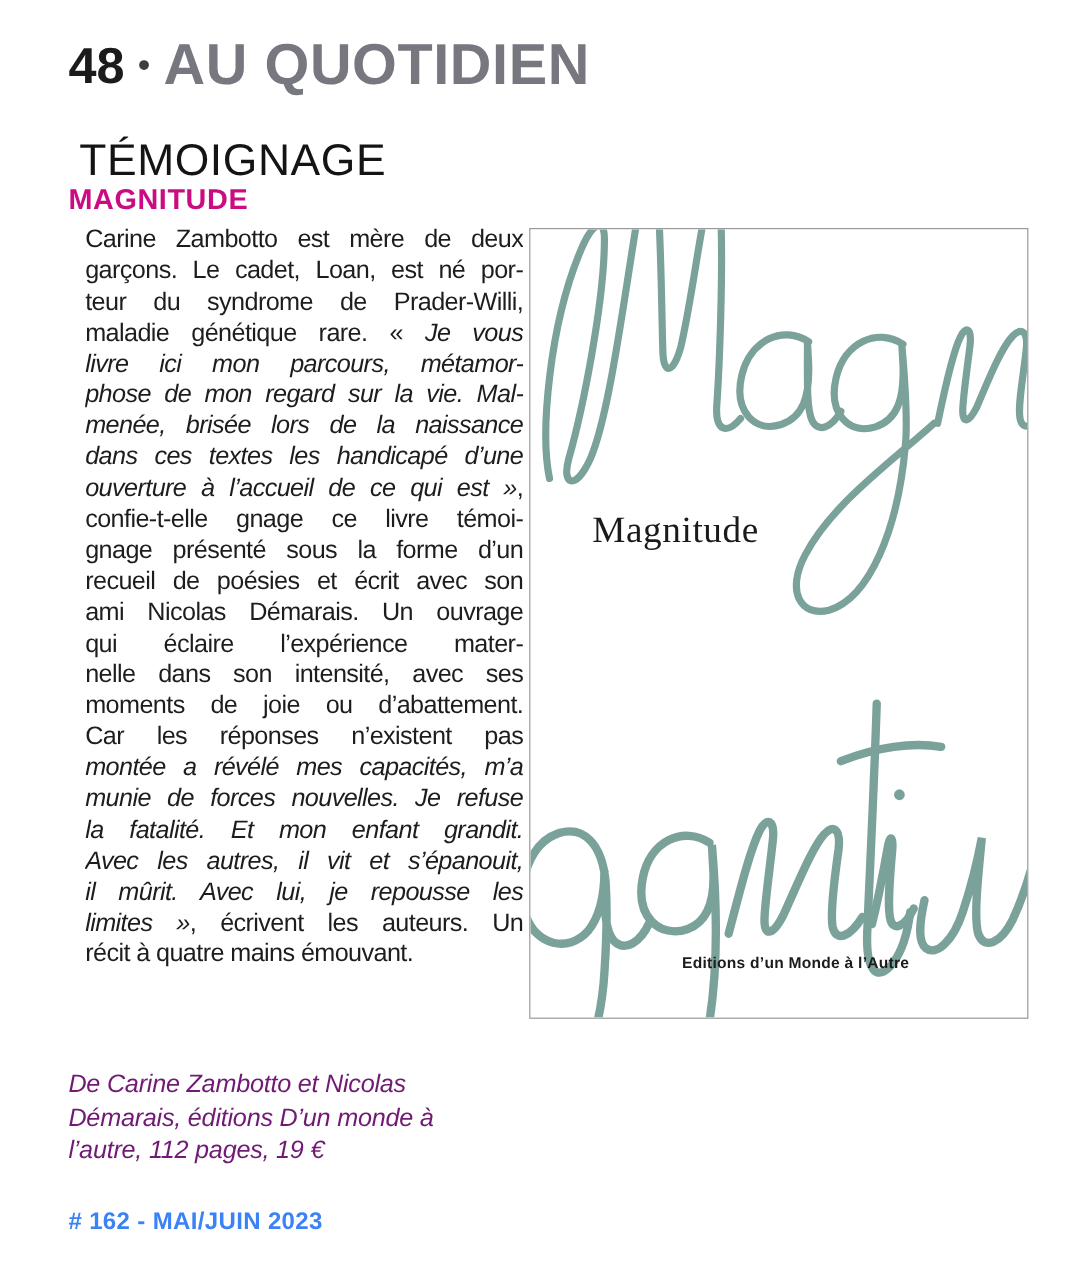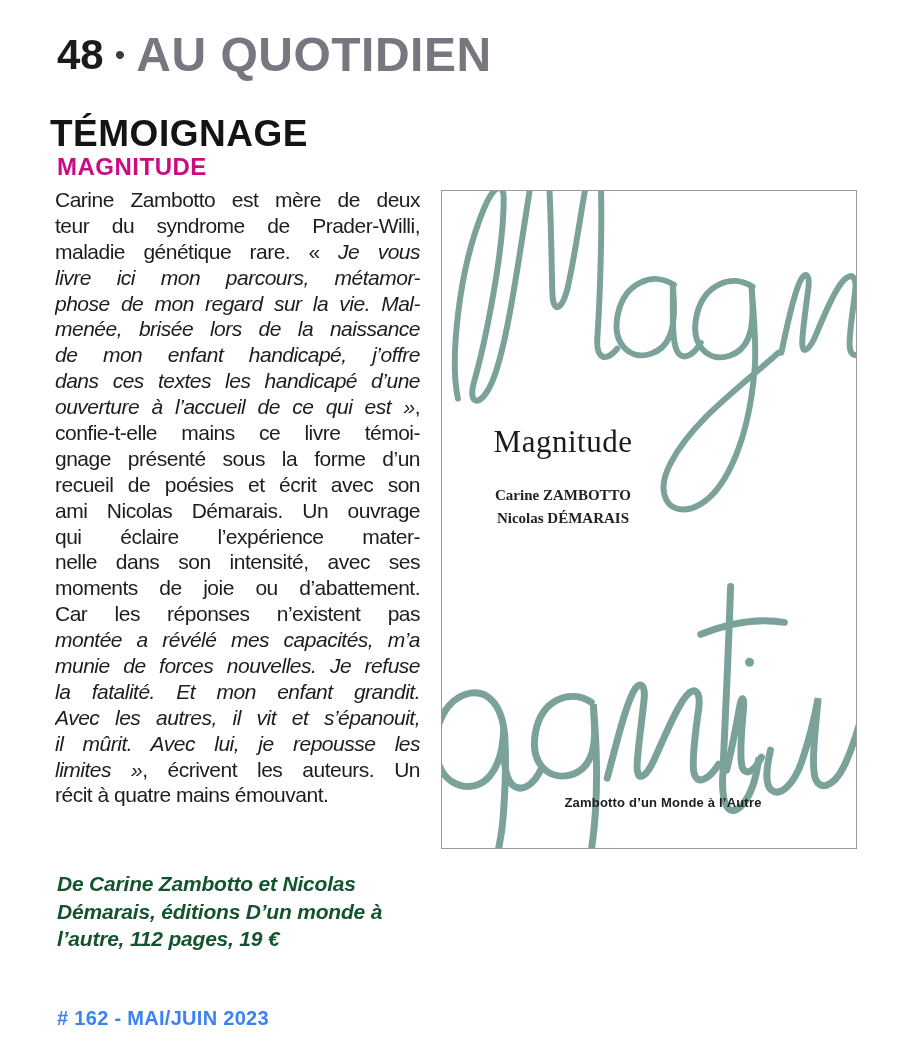--- a/index.html
+++ b/index.html
@@ -6,33 +6,33 @@
   .page{
     position:relative;width:905px;height:1063px;background:#ffffff;
     font-family:"Liberation Sans",sans-serif;overflow:hidden;
   }
   
   .header{position:absolute;left:57px;top:27px;display:flex;align-items:center;}
   .page-num{font-size:42px;font-weight:700;color:#1b1b1b;letter-spacing:0px;}
   .header-dot{font-size:30px;color:#3b3b43;margin:0 11px;line-height:42px;}
   .section-name{font-size:48px;font-weight:700;color:#77777f;letter-spacing:0.5px;}
   
-  .kicker{position:absolute;left:50px;top:113px;font-size:37px;font-weight:700;color:#141414;letter-spacing:0.5px;}
+  .kicker{position:absolute;left:66px;top:113px;font-size:37px;font-weight:400;color:#141414;letter-spacing:0.5px;}
   .art-title{position:absolute;left:57px;top:153px;font-size:24px;font-weight:700;color:#cb0b81;letter-spacing:0.5px;}
   
-  .body-col{position:absolute;left:55px;top:187px;width:365px;color:#1d1d1f;}
+  .body-col{position:absolute;left:71px;top:187px;width:365px;color:#1d1d1f;}
   .body-line{
     font-size:21px;line-height:25.9px;height:25.9px;letter-spacing:-0.5px;
     text-align:justify;text-align-last:justify;overflow:hidden;white-space:nowrap;
   }
   .body-line.last{text-align-last:left;}
   .body-line .it{font-style:italic;}
   
-  .credit{position:absolute;left:57px;top:870px;font-size:21px;line-height:27.5px;
-    font-style:italic;font-weight:700;color:#14532d;letter-spacing:-0.2px;}
+  .credit{position:absolute;left:57px;top:890px;font-size:21px;line-height:27.5px;
+    font-style:italic;font-weight:400;color:#701a75;letter-spacing:-0.2px;}
   
   .footer{position:absolute;left:57px;top:1007px;font-size:20px;font-weight:700;
     color:#3b82f6;letter-spacing:0.3px;}
   
   .cover{
     position:absolute;left:441px;top:190px;width:416px;height:659px;
     background:#ffffff;border:1px solid #999;box-sizing:border-box;overflow:hidden;
   }
   .cover svg{position:absolute;left:0;top:0;width:100%;height:100%;}
   .cover-title{
@@ -57,29 +57,29 @@
     <span class="page-num">48</span>
     <span class="header-dot">•</span>
     <span class="section-name">AU QUOTIDIEN</span>
   </div>
 
   <div class="kicker">TÉMOIGNAGE</div>
   <div class="art-title">MAGNITUDE</div>
 
   <div class="body-col">
       <div class="body-line"><span>Carine Zambotto est mère de deux</span></div>
+      <div class="body-line"><span>garçons. Le cadet, Loan, est né por-</span></div>
       <div class="body-line"><span>teur du syndrome de Prader-Willi,</span></div>
       <div class="body-line"><span>maladie génétique rare. « </span><span class="it">Je vous</span></div>
       <div class="body-line"><span class="it">livre ici mon parcours, métamor-</span></div>
       <div class="body-line"><span class="it">phose de mon regard sur la vie. Mal-</span></div>
       <div class="body-line"><span class="it">menée, brisée lors de la naissance</span></div>
-      <div class="body-line"><span class="it">de mon enfant handicapé, j’offre</span></div>
       <div class="body-line"><span class="it">dans ces textes les handicapé d’une</span></div>
       <div class="body-line"><span class="it">ouverture à l’accueil de ce qui est »</span><span>,</span></div>
-      <div class="body-line"><span>confie-t-elle mains ce livre témoi-</span></div>
+      <div class="body-line"><span>confie-t-elle gnage ce livre témoi-</span></div>
       <div class="body-line"><span>gnage présenté sous la forme d’un</span></div>
       <div class="body-line"><span>recueil de poésies et écrit avec son</span></div>
       <div class="body-line"><span>ami Nicolas Démarais. Un ouvrage</span></div>
       <div class="body-line"><span>qui éclaire l’expérience mater-</span></div>
       <div class="body-line"><span>nelle dans son intensité, avec ses</span></div>
       <div class="body-line"><span>moments de joie ou d’abattement.</span></div>
       <div class="body-line"><span>Car les réponses n’existent pas</span></div>
       <div class="body-line"><span class="it">montée a révélé mes capacités, m’a</span></div>
       <div class="body-line"><span class="it">munie de forces nouvelles. Je refuse</span></div>
       <div class="body-line"><span class="it">la fatalité. Et mon enfant grandit.</span></div>
@@ -112,20 +112,16 @@
         <path d="M 150 512 C 128 498 100 510 94 542 C 88 574 108 592 132 584 C 148 578 155 560 153 532 L 152 514 C 156 560 158 620 148 672 C 143 698 130 710 118 698"></path>
         <path d="M 166 588 C 176 550 184 518 192 502 C 198 490 205 493 203 510 C 200 538 196 564 196 577 C 196 590 203 590 212 572 C 224 546 236 516 246 505 C 254 496 260 501 258 518 C 254 546 251 570 253 582 C 256 596 268 590 278 574"></path>
         <path d="M 286 580 C 292 556 296 534 299 517 C 301 505 304 506 303 518 C 301 540 299 562 301 574 C 303 587 313 583 321 567"></path>
         <circle cx="309" cy="472" r="4.5" fill="#7aa29a" stroke="none"></circle>
         <path d="M 290 396 C 288 460 284 540 282 588 C 281 618 290 630 304 612 C 312 601 316 586 318 570"></path>
         <path d="M 260 444 C 290 432 320 428 344 432"></path>
         <path d="M 330 560 C 326 578 324 594 331 600 C 340 607 354 594 362 570 C 370 546 375 524 378 508 C 375 540 371 574 375 588 C 380 602 394 596 404 576 C 411 561 416 546 420 532"></path>
       </g>
     </svg>
     <div class="cover-title">Magnitude</div>
-    <div class="cover-authors">
-        <div>Carine ZAMBOTTO</div>
-        <div>Nicolas DÉMARAIS</div>
-      </div>
-    <div class="cover-pub">Zambotto d’un Monde à l’Autre</div>
+    <div class="cover-pub">Editions d’un Monde à l’Autre</div>
   </div>
 
 </div>
 
 </body></html>

